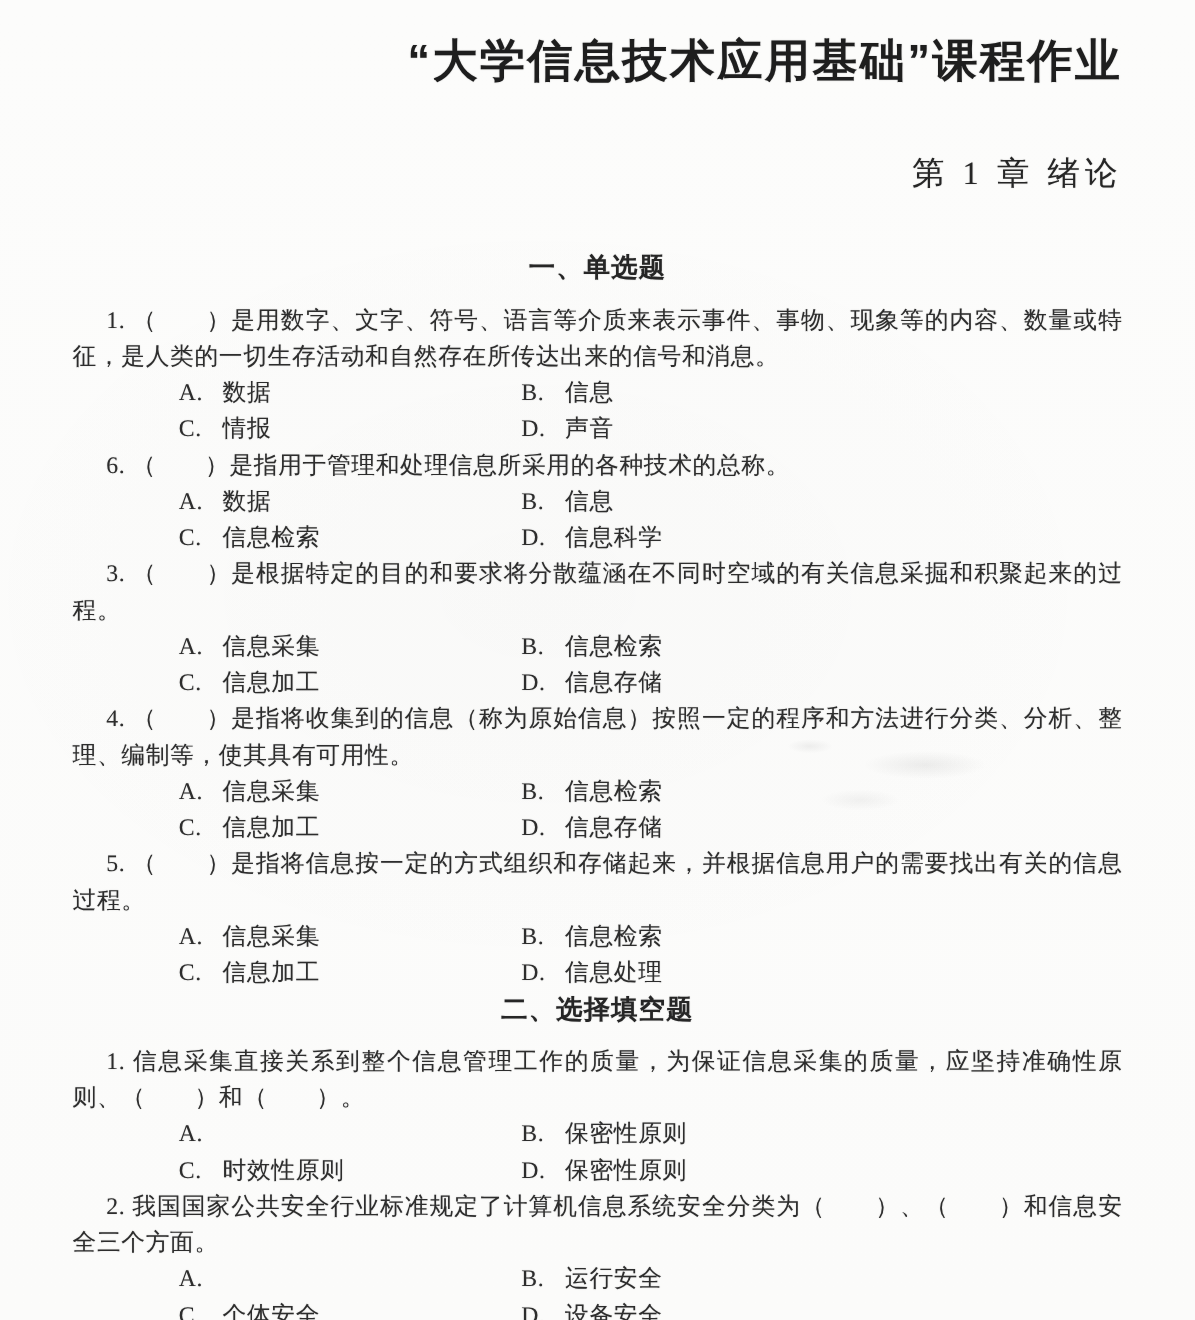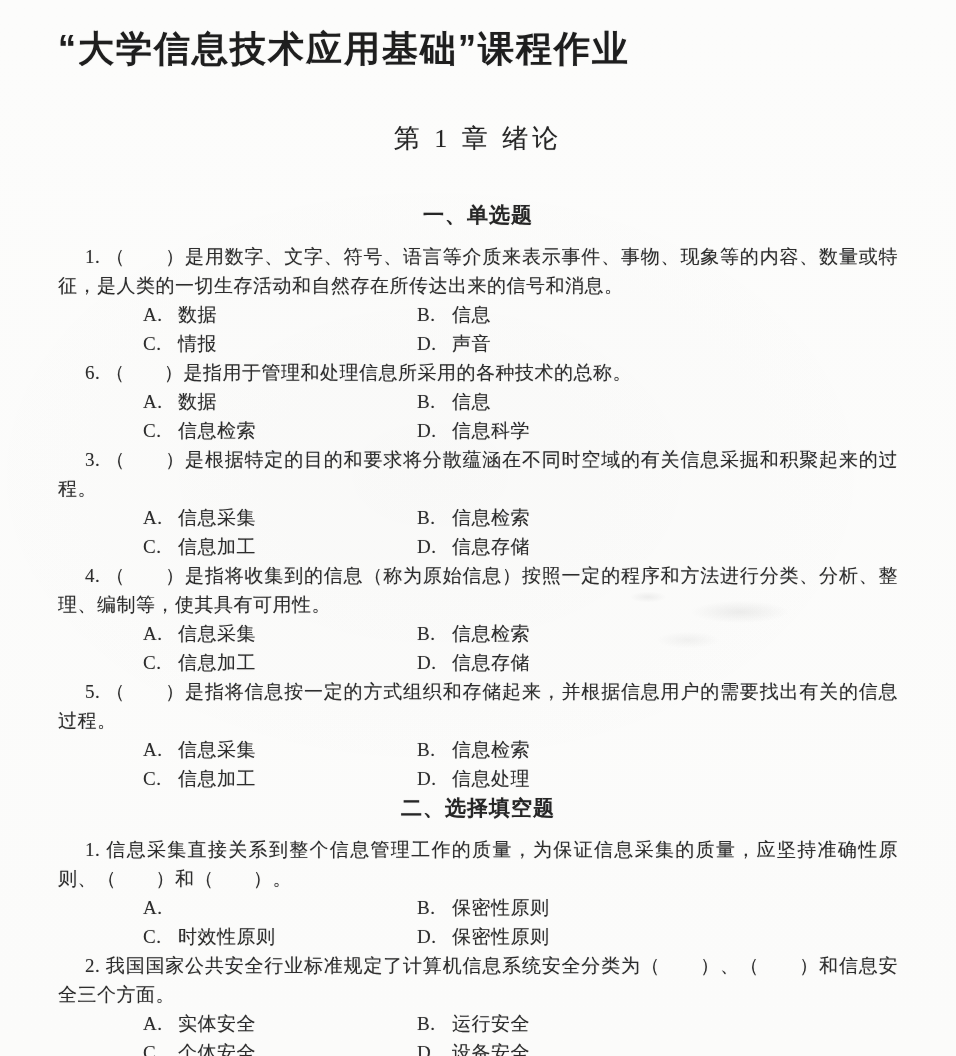--- a/index.html
+++ b/index.html
@@ -22,32 +22,32 @@
       linear-gradient(180deg, #fcfcfb 0%, #fbfbfa 100%);
     color: #2d2d2d;
     overflow: hidden;
   }
   .doc-title {
     font-family: "Liberation Sans", "DejaVu Sans", sans-serif;
     font-size: 36px;
     line-height: 46px;
     font-weight: 700;
     letter-spacing: 2px;
-    text-align: left;
+    text-align: right;
     color: #1e1e1e;
     margin: 0 0 50px 0;
     text-shadow: 0 0 1px rgba(30,30,30,0.35);
   }
   .chapter-heading {
     font-family: "Liberation Serif", "DejaVu Serif", serif;
     font-size: 26px;
     line-height: 34px;
     font-weight: 500;
     letter-spacing: 4px;
-    text-align: center;
+    text-align: right;
     color: #262626;
     margin: 0 0 46px 0;
     text-shadow: 0 0 1px rgba(40,40,40,0.3);
   }
   .question-section { margin: 0; }
   .question-section + .question-section .section-heading { margin-top: 2px; }
   .section-heading {
     font-family: "Liberation Sans", "DejaVu Sans", sans-serif;
     font-size: 21px;
     line-height: 26px;
@@ -206,21 +206,20 @@
           </div>
           <div class="option-item">
             <span class="option-label">D.</span>
             <span class="option-text">保密性原则</span>
           </div>
         </div>
         <p class="question-text">2. 我国国家公共安全行业标准规定了计算机信息系统安全分类为（　　）、（　　）和信息安全三个方面。</p>
         <div class="options-grid">
           <div class="option-item">
             <span class="option-label">A.</span>
-            <span class="option-text">实体安全</span>
           </div>
           <div class="option-item">
             <span class="option-label">B.</span>
             <span class="option-text">运行安全</span>
           </div>
           <div class="option-item">
             <span class="option-label">C.</span>
             <span class="option-text">个体安全</span>
           </div>
           <div class="option-item">

